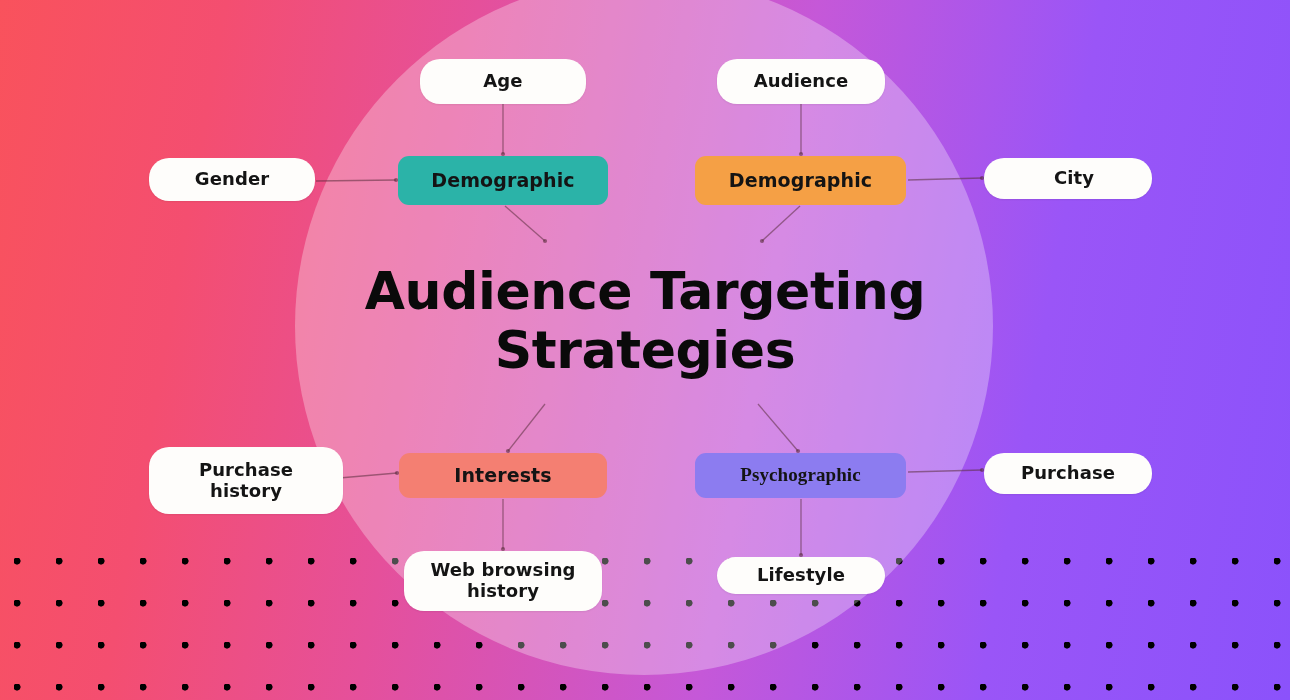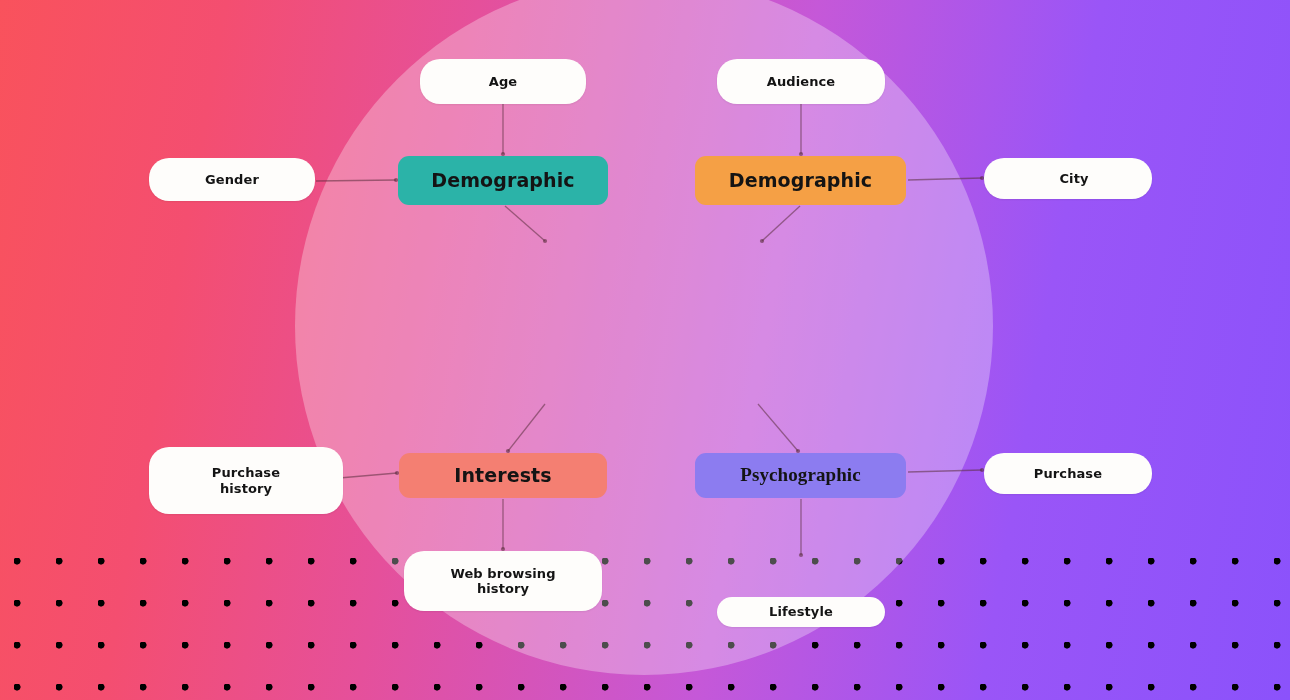--- a/index.html
+++ b/index.html
@@ -67,21 +67,21 @@
     text-align: center;
     color: #141414;
     font-weight: bold;
     line-height: 1.16;
     white-space: pre-line;
   }
 
   .leaf {
     background: #FEFDFB;
     border-radius: 20px;
-    font-size: 13px;
+    font-size: 18px;
     letter-spacing: 0.1px;
     box-shadow: 0 1px 2px rgba(0,0,0,0.07);
   }
 
   .branch {
     border-radius: 11px;
     font-size: 19px;
     letter-spacing: 0.1px;
   }
 
@@ -142,18 +142,20 @@
       <div class="node branch" style="left: 398px; top: 156px; width: 210px; height: 49px; background: rgb(43, 179, 168);">Demographic</div>
       <div class="node leaf" style="left: 717px; top: 59px; width: 168px; height: 45px;">Audience</div>
       <div class="node leaf" style="left: 984px; top: 158px; width: 168px; height: 41px; padding-left: 12px;">City</div>
       <div class="node branch" style="left: 695px; top: 156px; width: 211px; height: 49px; background: rgb(245, 160, 69);">Demographic</div>
       <div class="node leaf" style="left: 149px; top: 447px; width: 194px; height: 67px;">Purchase
 history</div>
       <div class="node leaf" style="left: 404px; top: 551px; width: 198px; height: 60px;">Web browsing
 history</div>
       <div class="node branch" style="left: 399px; top: 453px; width: 208px; height: 45px; background: rgb(244, 127, 114);">Interests</div>
       <div class="node leaf" style="left: 984px; top: 453px; width: 168px; height: 41px;">Purchase</div>
-      <div class="node leaf" style="left: 717px; top: 557px; width: 168px; height: 30px; margin-top: 40px;">Lifestyle</div>
+      <div class="node leaf" style="left: 717px; top: 557px; width: 168px; height: 37px;">Lifestyle</div>
       <div class="node branch" style="left: 695px; top: 453px; width: 211px; height: 45px; background: rgb(140, 124, 240); font-family: Liberation Serif, serif;">Psychographic</div>
     </div>
 
+  <div id="title">Audience Targeting
+Strategies</div>
 
 </div>
 
 </body></html>

